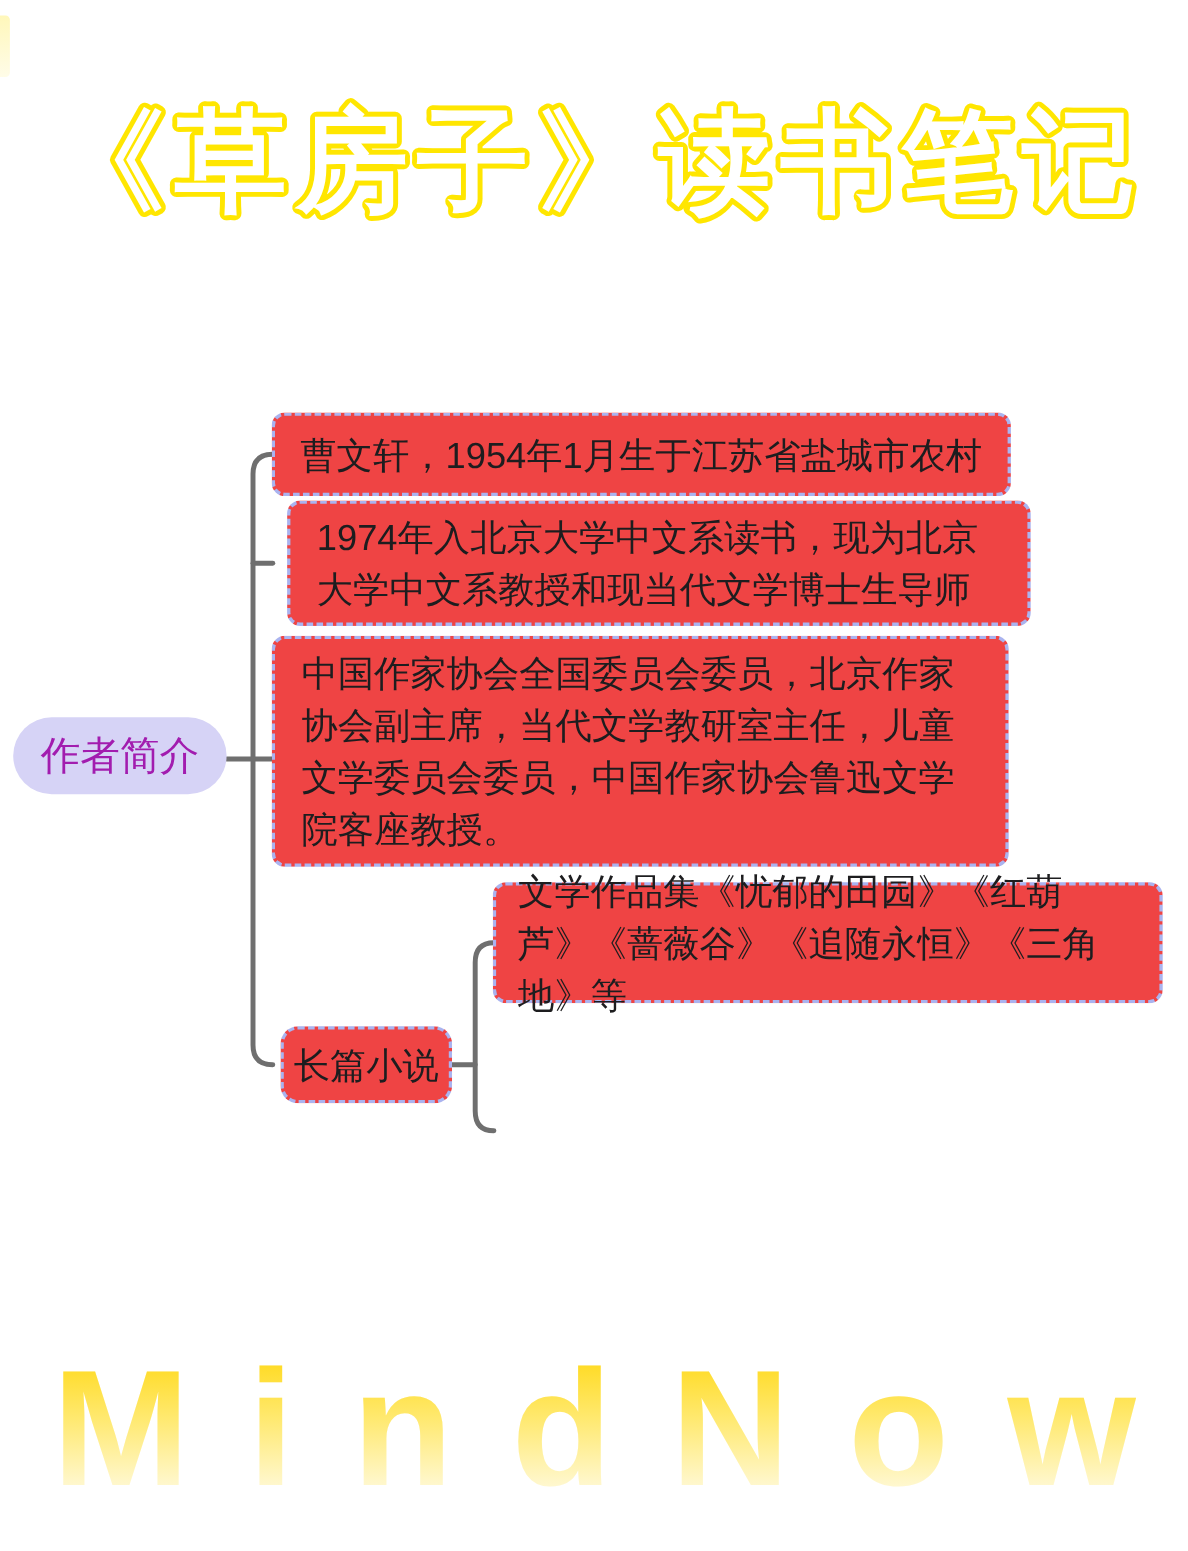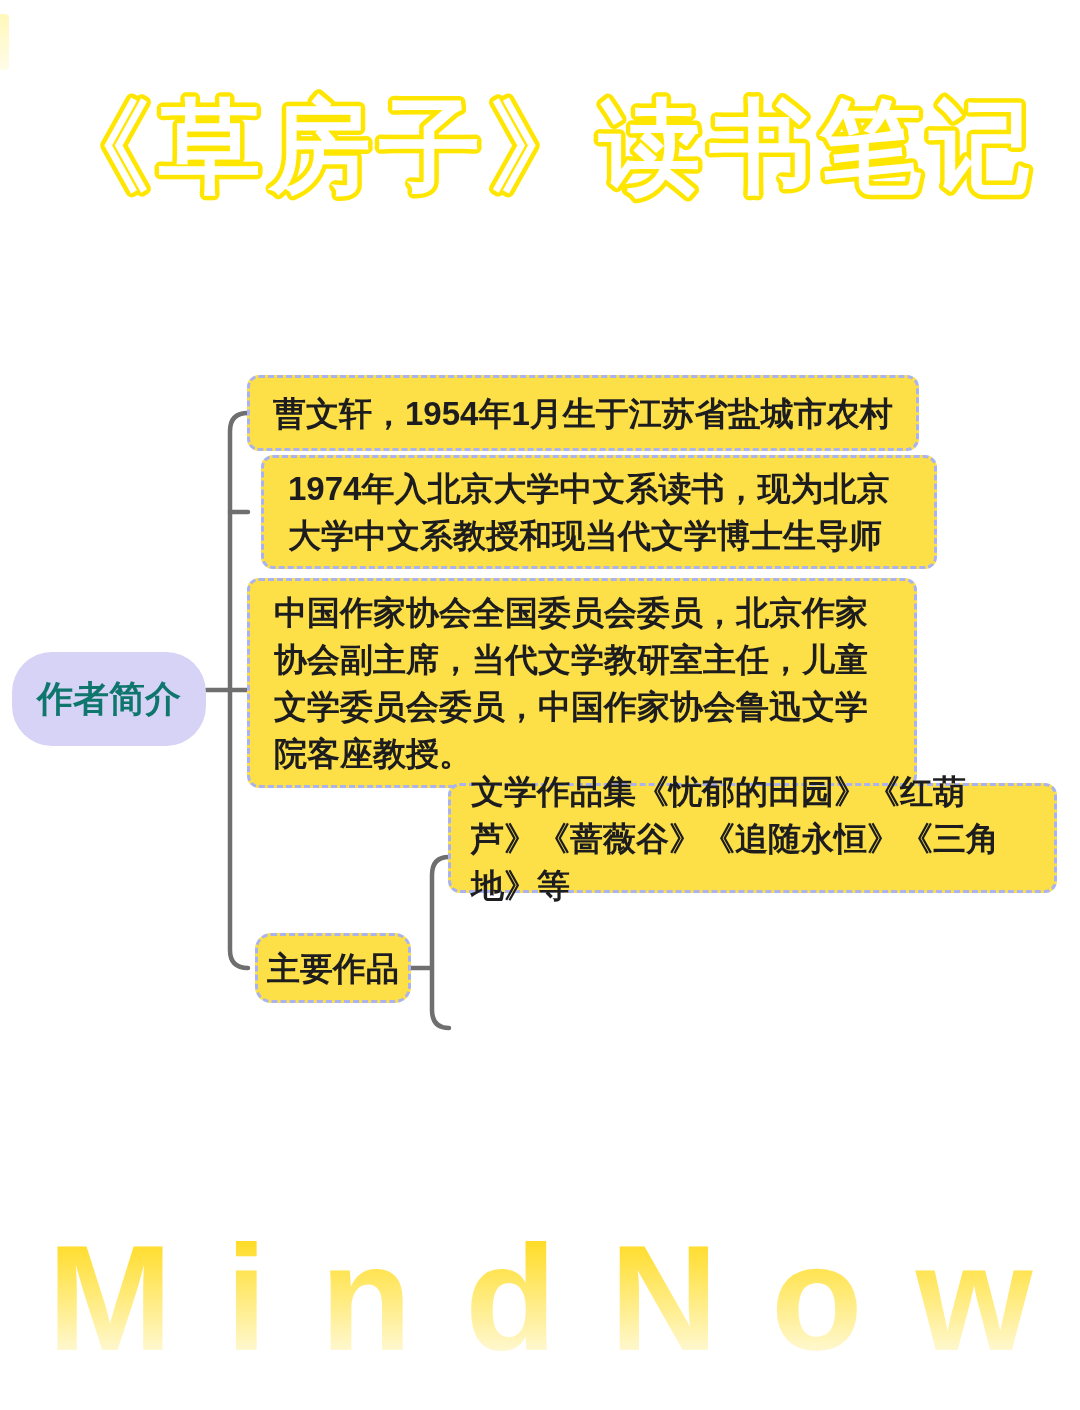--- a/index.html
+++ b/index.html
@@ -10,43 +10,43 @@
     overflow:hidden;
     font-family:"Liberation Sans","DejaVu Sans",sans-serif;
   }
   svg{display:block;}
   
   .node{
     position:absolute;
     box-sizing:border-box;
     border:3px dashed #aab3ef;
     border-radius:12px;
-    background:#fde047;
+    background:#ef4444;
     color:#1d1d1f;
-    font-weight:700;
+    font-weight:400;
     font-size:33px;
     line-height:47px;
     display:flex;
     flex-direction:column;
     justify-content:center;
   }
   .node span{display:block;}
   .b1{left:247px;top:375px;width:672px;height:76px;padding:0 16px 0 23px;white-space:nowrap;overflow:hidden;}
   .b2{left:261px;top:455px;width:676px;height:114px;padding:0 40px 0 24px;}
   .b3{left:247px;top:578px;width:670px;height:210px;padding:0 16px 0 24px;}
   .mw{left:255px;top:933px;width:156px;height:70px;border-radius:16px;align-items:center;justify-content:center;padding:0;}
-  .b4{left:448px;top:783px;width:609px;height:110px;padding:0 24px 0 20px;}
+  .b4{left:448px;top:802px;width:609px;height:110px;padding:0 24px 0 20px;}
   .b5{left:448px;top:925px;width:609px;height:205px;padding:0 24px 0 20px;}
   .pill{
     position:absolute;
-    left:12px;top:652px;width:194px;height:94px;
+    left:12px;top:652px;width:194px;height:70px;
     background:#d6d3f6;
     border-radius:40px;
     display:flex;align-items:center;justify-content:center;
-    font-size:36px;font-weight:700;color:#0f766e;
+    font-size:36px;font-weight:400;color:#a21caf;
   }
   .connectors{position:absolute;left:0;top:0;pointer-events:none;}
   .title-svg{position:absolute;left:0;top:66px;}
   .wm-svg{position:absolute;left:0;top:1222px;}
   .edge-artifact{
     position:absolute;left:0;top:14px;width:9px;height:56px;
     background:linear-gradient(to bottom,#ffee66,#fff9cc);
     border-radius:0 4px 4px 0;opacity:.45;
   }
 </style>
@@ -81,21 +81,21 @@
 
   <div class="node b2">
     <span>1974年入北京大学中文系读书，现为北京大学中文系教授和现当代文学博士生导师</span>
   </div>
 
   <div class="node b3">
     <span>中国作家协会全国委员会委员，北京作家协会副主席，当代文学教研室主任，儿童文学委员会委员，中国作家协会鲁迅文学院客座教授。</span>
   </div>
 
   <div class="node mw">
-    <span>主要作品</span>
+    <span>长篇小说</span>
   </div>
 
   <div class="node b4">
     <span>文学作品集《忧郁的田园》《红葫芦》《蔷薇谷》《追随永恒》《三角地》等</span>
   </div>
 
 
   <svg class="wm-svg" width="1080" height="185" viewBox="0 0 1080 185">
     <defs>
       <linearGradient id="wmgrad" x1="0" y1="0" x2="0" y2="1">

